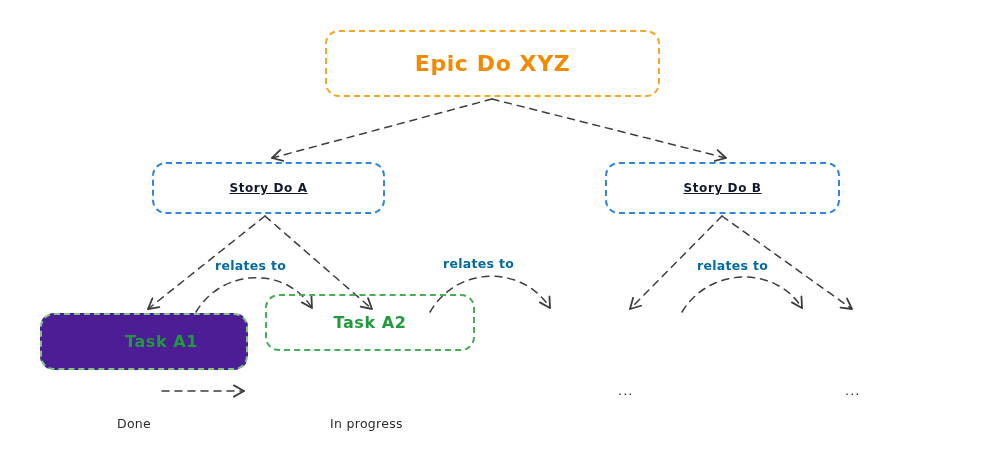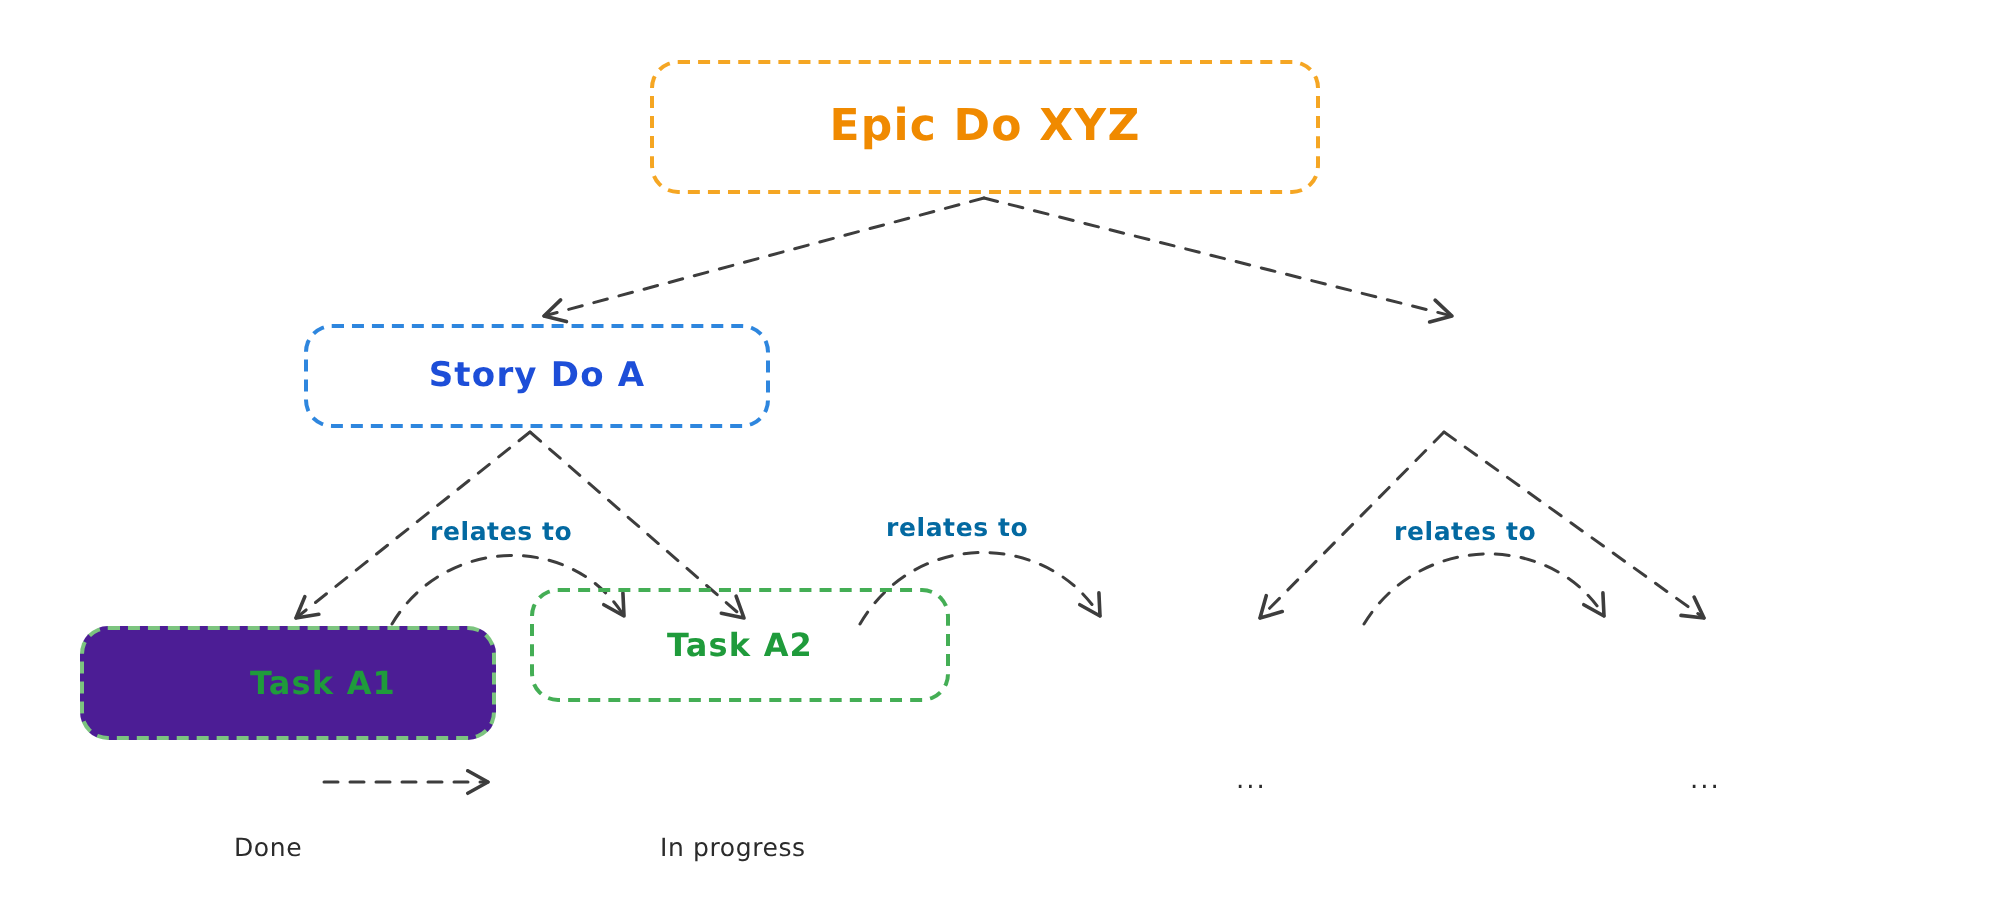--- a/index.html
+++ b/index.html
@@ -23,23 +23,24 @@
     letter-spacing:.6px;
   }
   .node-epic{
     border:2px dashed #F5A623;
     color:#F08A00;
     font-size:22px;
     font-weight:700;
   }
   .node-story{
     border:2px dashed #2E86DE;
-    color:#1d4ed8;
-    font-size:17px;
+    color:#0f172a;
+    font-size:12px;
     font-weight:700;
+    text-decoration:underline;
   }
   .node-task{
     border:2px dashed #44AE55;
     color:#1F9B3B;
     font-size:16px;
     font-weight:700;
   }
   .node-task.filled{
     background:#4c1d95;
     border-color:#7CC47F;
@@ -107,20 +108,23 @@
   </svg>
 
   <div class="node node-epic" style="left:325px;top:30px;width:335px;height:67px;">
     <span>Epic Do XYZ</span>
   </div>
 
   <div class="node node-story" style="left:152px;top:162px;width:233px;height:52px;">
     <span>Story Do A</span>
   </div>
 
+  <div class="node node-story" style="left:605px;top:162px;width:235px;height:52px;">
+    <span>Story Do B</span>
+  </div>
 
   <div class="node node-task filled" style="left:40px;top:313px;width:208px;height:57px;">
     <span>Task A1</span>
   </div>
 
   <div class="node node-task" style="left:265px;top:294px;width:210px;height:57px;text-align:right;">
     <span>Task A2</span>
   </div>
 
 

